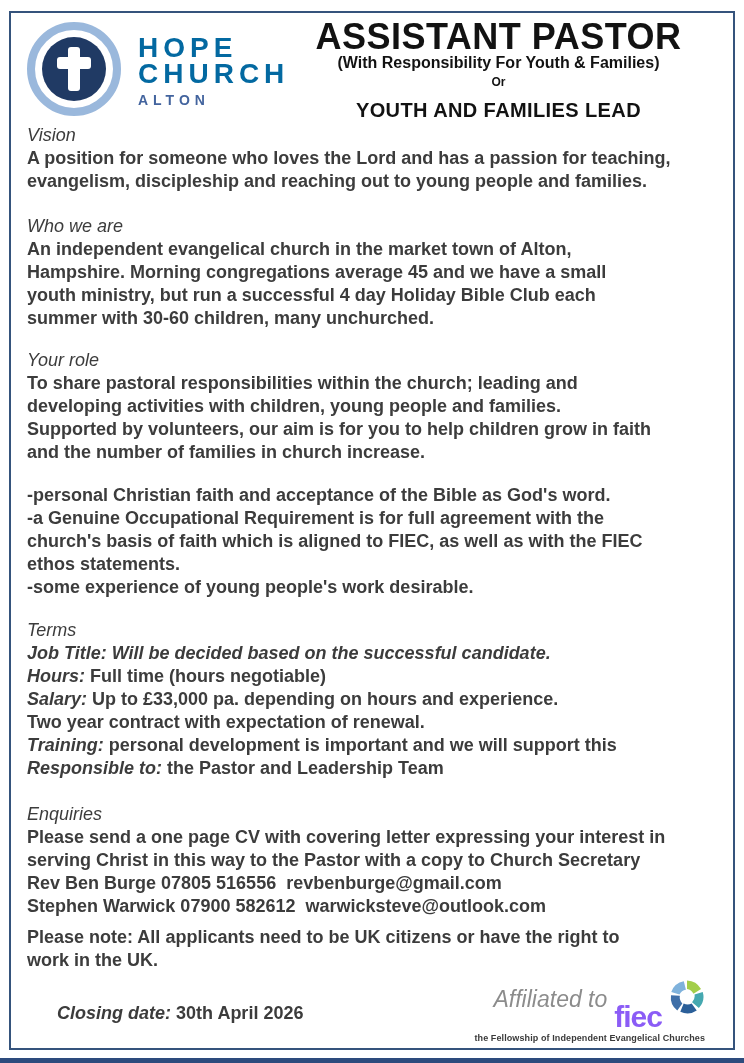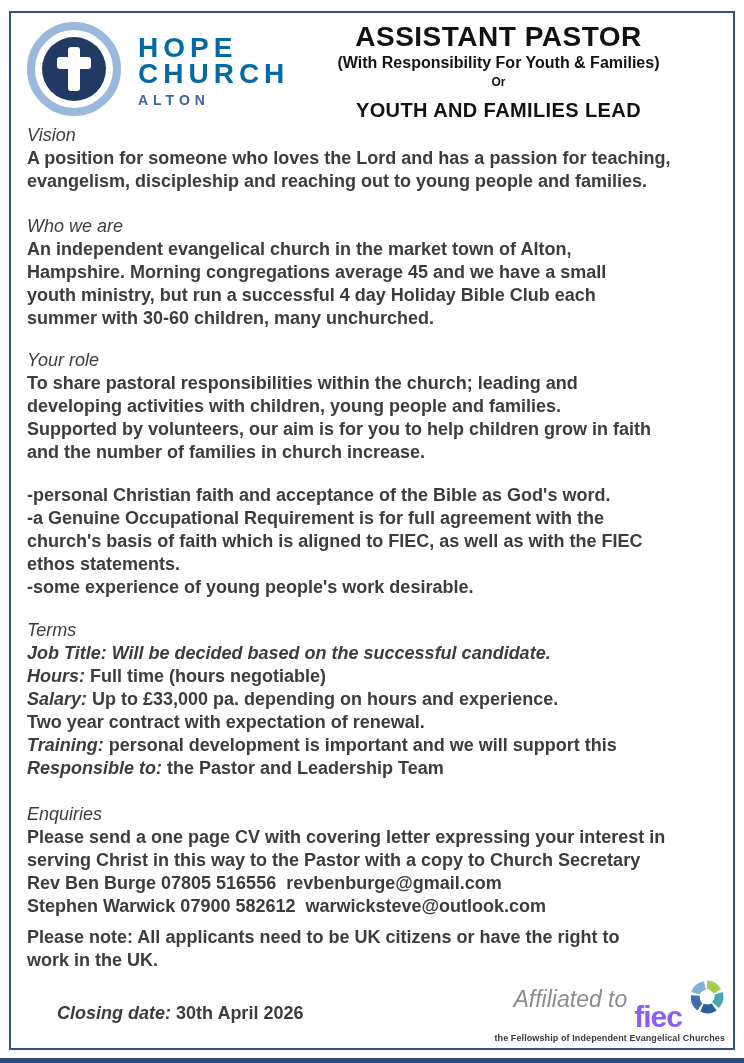--- a/index.html
+++ b/index.html
@@ -20,36 +20,36 @@
     display:flex; align-items:center; justify-content:center; background:#ffffff; flex:0 0 auto;
   }
   .logo-inner {
     width:64px; height:64px; border-radius:50%; background:#203a64;
     display:flex; align-items:center; justify-content:center;
   }
   .wordmark { padding-top:13px; }
   .wm-light { font-size:28px; font-weight:700; letter-spacing:5px; color:#0369a1; line-height:26px; }
   .wm-dark  { font-size:14px; font-weight:700; letter-spacing:5px; color:#43649e; line-height:22px; margin-top:2px; }
   .titles { flex:1; text-align:center; color:#121212; padding-top:1px; }
-  .t1 { font-size:28px; font-weight:800; letter-spacing:0.5px; line-height:32px; white-space:nowrap; }
+  .t1 { font-size:36px; font-weight:800; letter-spacing:0.5px; line-height:32px; white-space:nowrap; }
   .t-sub { font-size:16px; font-weight:700; line-height:19px; white-space:nowrap; }
   .t-or { font-size:12px; font-weight:700; line-height:19px; margin-top:1px; }
   .t2 { font-size:20px; font-weight:700; letter-spacing:0.4px; line-height:30px; margin-top:3px; white-space:nowrap; }
   
   .sec h2 { font-size:18px; font-weight:400; font-style:italic; line-height:23px; }
   .sec p, .line, .note, .closing { font-size:18px; line-height:23px; white-space:pre-wrap;font-weight:bold; }
   .mb22 { margin-bottom:22px; }
   .mb20 { margin-bottom:20px; }
   .mb19 { margin-bottom:19px; }
   .mb23 { margin-bottom:23px; }
   .mb8  { margin-bottom:8px;  }
   .mb7  { margin-bottom:7px;  }
   .it { font-style:italic; }
   
-  .fiec { position:absolute; right:8px; bottom:5px; text-align:right; }
+  .fiec { position:absolute; right:28px; bottom:5px; text-align:right; }
   .fiec-row { display:flex; align-items:center; justify-content:flex-end; gap:7px; }
   .fiec-prefix { font-style:italic; color:#8c8c8c; font-size:23px; font-weight:400; }
   .fiec-brand { font-size:30px; font-weight:800; color:#8b5cf6; letter-spacing:-1px; line-height:30px;margin-top:36px; }
   .fiec-tagline { font-size:9px; font-weight:700; color:#3a3a3a; margin-top:1px; letter-spacing:0.1px; }
   .bottom-bar { position:absolute; left:0; right:0; bottom:0; height:5px; background:#2d4b7d; }
 </style>
 </head>
 <body>
 
 <div class="page">

